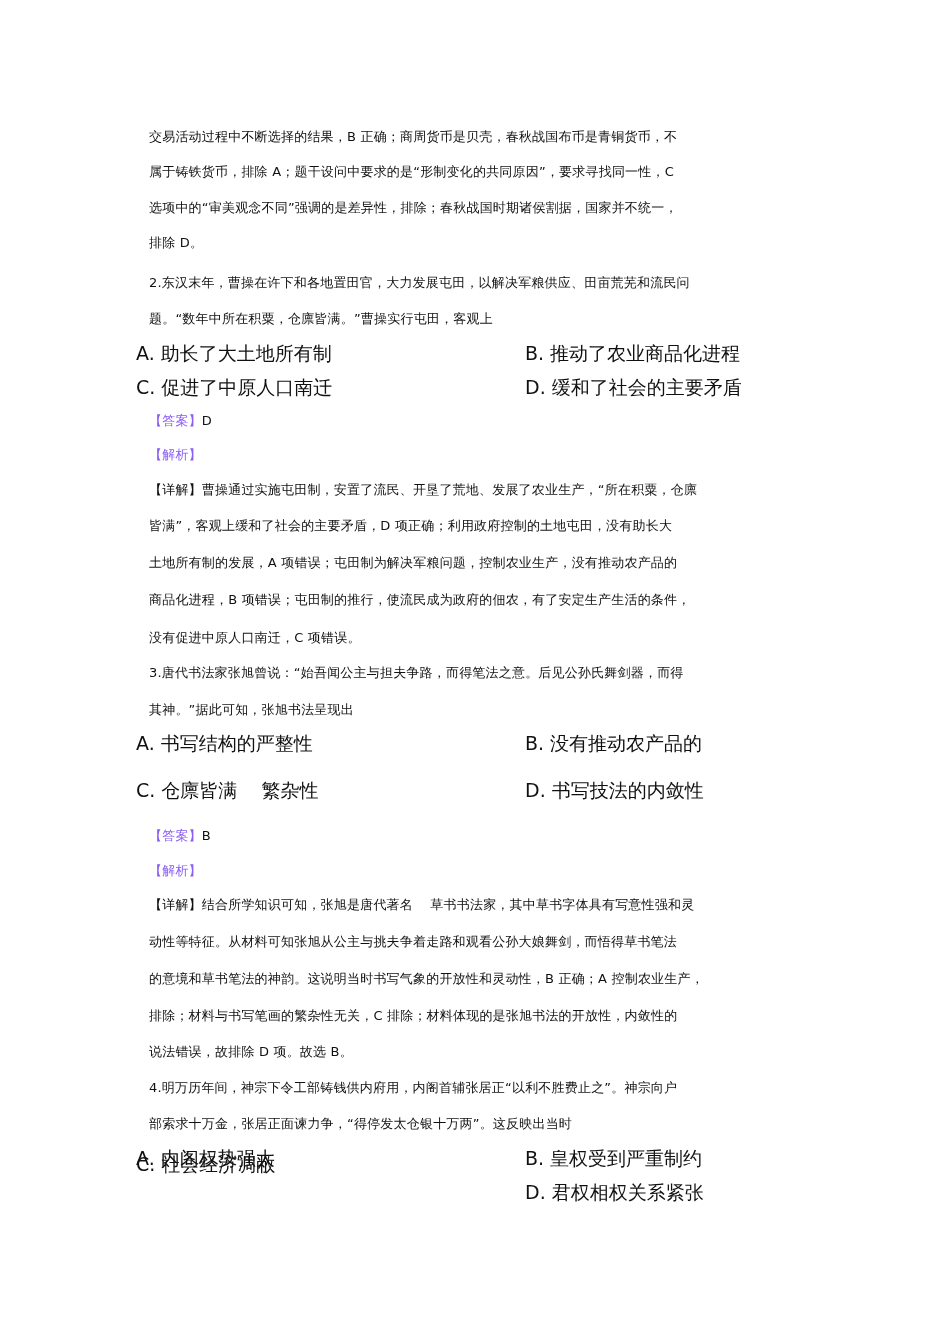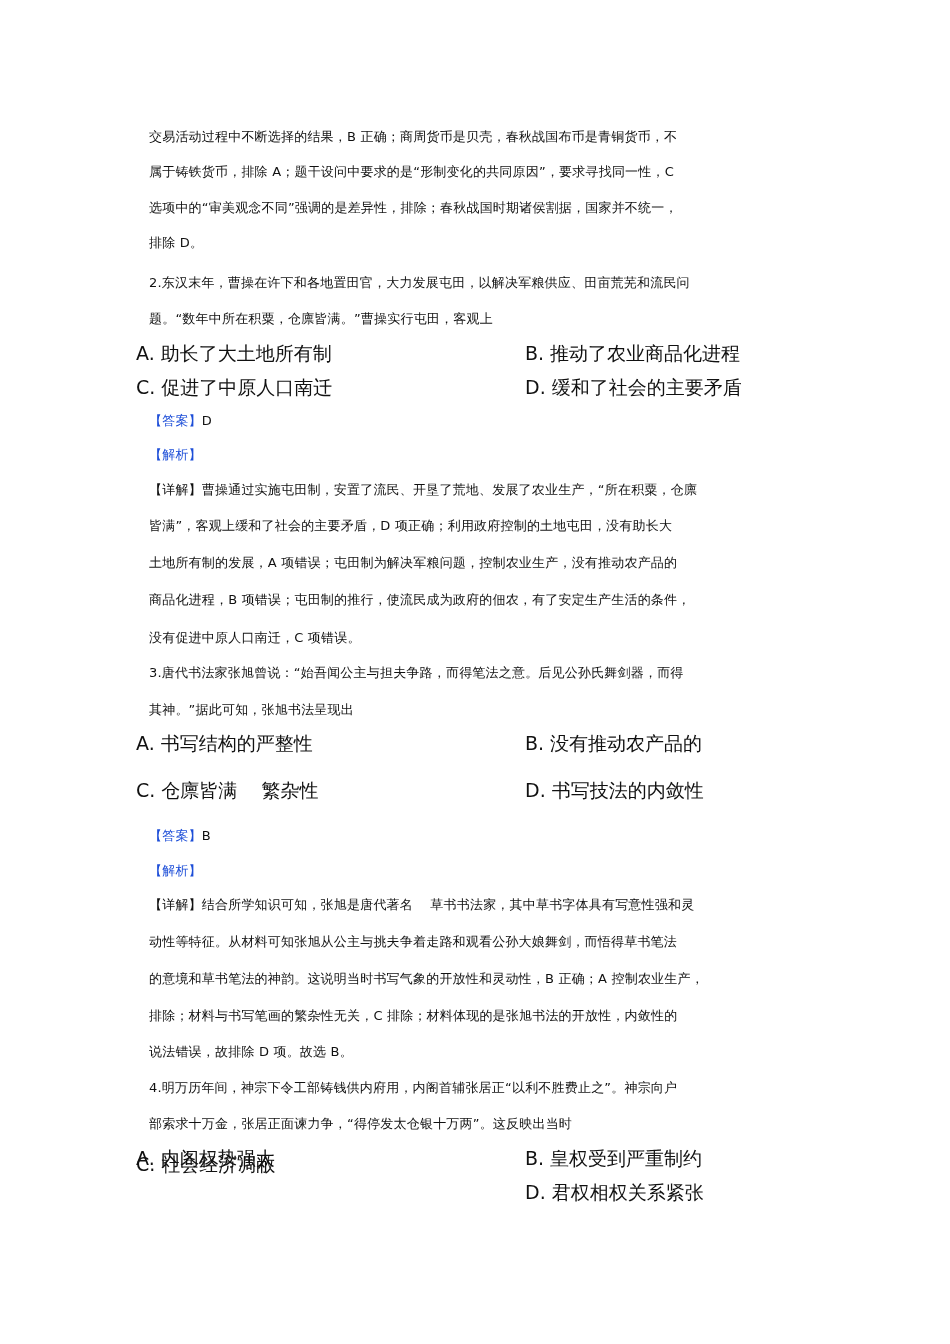--- a/index.html
+++ b/index.html
@@ -1,21 +1,21 @@
 <!DOCTYPE html>
 <html><head>
 <meta charset="utf-8">
 <style>
   html, body { margin: 0; padding: 0; background: #ffffff; }
   body { width: 950px; height: 1344px; position: relative; overflow: hidden;
          font-family: "DejaVu Sans", "Liberation Sans", sans-serif; color: #111; }
   .page { position: absolute; left: 136px; top: 0; width: 690px; }
   .line { position: absolute; left: 0; font-size: 13px; line-height: 20px; white-space: nowrap; letter-spacing: 0.2px; margin-left: 13px; }
   .opt { position: absolute; font-size: 19px; line-height: 20px; white-space: nowrap; }
-  .blue { color: #1d4ed8; }
+  .blue { color: #8b5cf6; }
 </style>
 </head>
 <body>
 
 <div class="page">
 
   <div class="line" style="top:127px">交易活动过程中不断选择的结果，B 正确；商周货币是贝壳，春秋战国布币是青铜货币，不</div>
   <div class="line" style="top:162px">属于铸铁货币，排除 A；题干设问中要求的是“形制变化的共同原因”，要求寻找同一性，C</div>
   <div class="line" style="top:198px">选项中的“审美观念不同”强调的是差异性，排除；春秋战国时期诸侯割据，国家并不统一，</div>
   <div class="line" style="top:233px">排除 D。</div>

